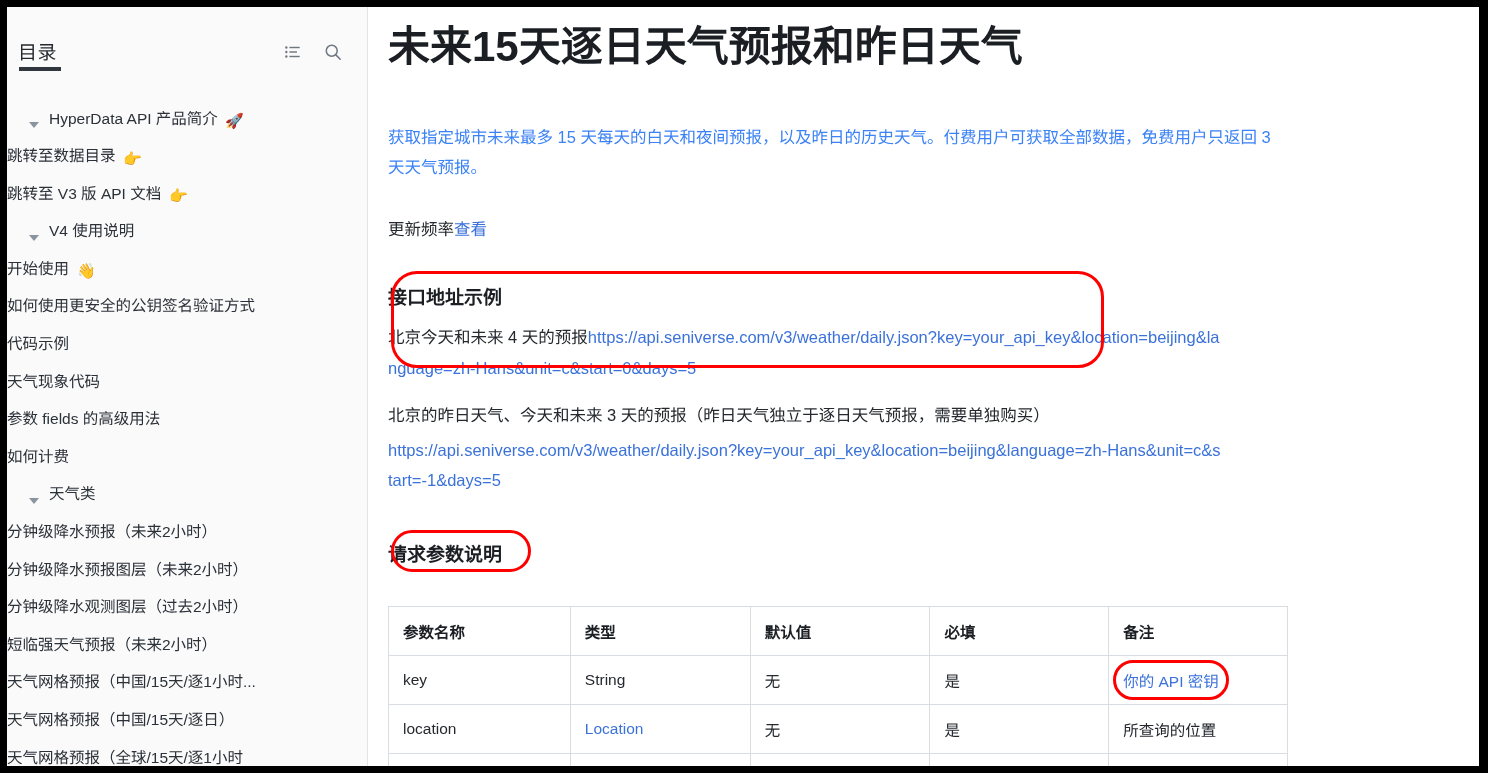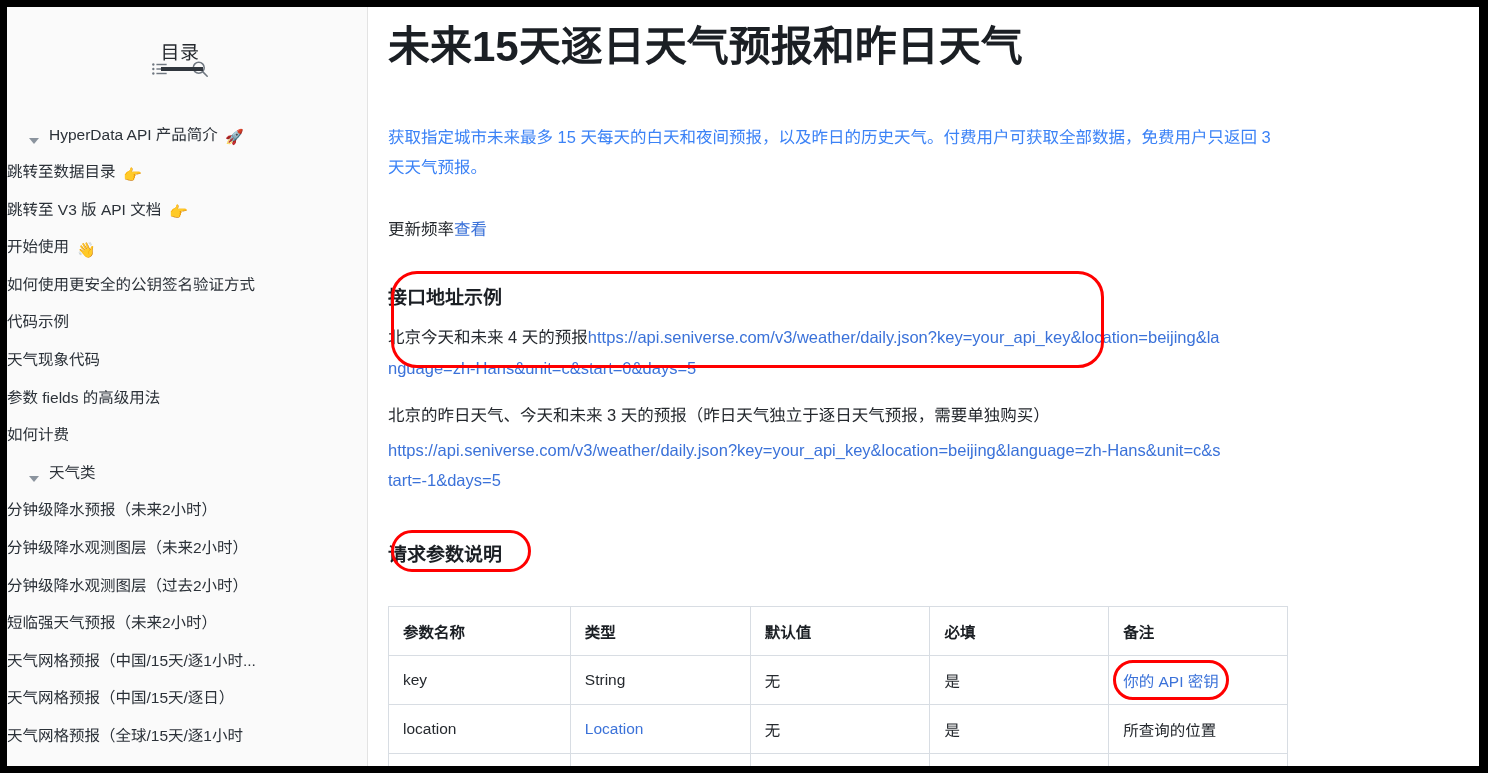--- a/index.html
+++ b/index.html
@@ -41,21 +41,20 @@
     border-right: 1px solid #e3e3e3;
     position: relative;
     overflow: hidden;
   }
 
   .sidebar-head {
     display: flex;
     align-items: center;
     justify-content: space-between;
     padding: 36px 25px 0 11px;
-    flex-direction: column;
   }
   .toc-title-wrap { position: relative; }
   .toc-title {
     font-size: 19px;
     color: #25292e;
     letter-spacing: .5px;
     line-height: 1;
   }
   .toc-underline {
     position: absolute;
@@ -237,20 +236,24 @@
             <span class="emo">🚀</span>
           </li>
           <li class="toc-item lvl1">
             <span class="toc-label">跳转至数据目录</span>
             <span class="emo">👉</span>
           </li>
           <li class="toc-item lvl1">
             <span class="toc-label">跳转至 V3 版 API 文档</span>
             <span class="emo">👉</span>
           </li>
+          <li class="toc-item lvl0">
+            <span class="caret"></span>
+            <span class="toc-label">V4 使用说明</span>
+          </li>
           <li class="toc-item lvl1">
             <span class="toc-label">开始使用</span>
             <span class="emo">👋</span>
           </li>
           <li class="toc-item lvl1">
             <span class="toc-label">如何使用更安全的公钥签名验证方式</span>
           </li>
           <li class="toc-item lvl1">
             <span class="toc-label">代码示例</span>
           </li>
@@ -264,21 +267,21 @@
             <span class="toc-label">如何计费</span>
           </li>
           <li class="toc-item lvl0">
             <span class="caret"></span>
             <span class="toc-label">天气类</span>
           </li>
           <li class="toc-item lvl1">
             <span class="toc-label">分钟级降水预报（未来2小时）</span>
           </li>
           <li class="toc-item lvl1">
-            <span class="toc-label">分钟级降水观测图层（未来2小时）</span>
+            <span class="toc-label">分钟级降水预报图层（未来2小时）</span>
           </li>
           <li class="toc-item lvl1">
             <span class="toc-label">分钟级降水观测图层（过去2小时）</span>
           </li>
           <li class="toc-item lvl1">
             <span class="toc-label">短临强天气预报（未来2小时）</span>
           </li>
           <li class="toc-item lvl1">
             <span class="toc-label">天气网格预报（中国/15天/逐1小时...</span>
           </li>

